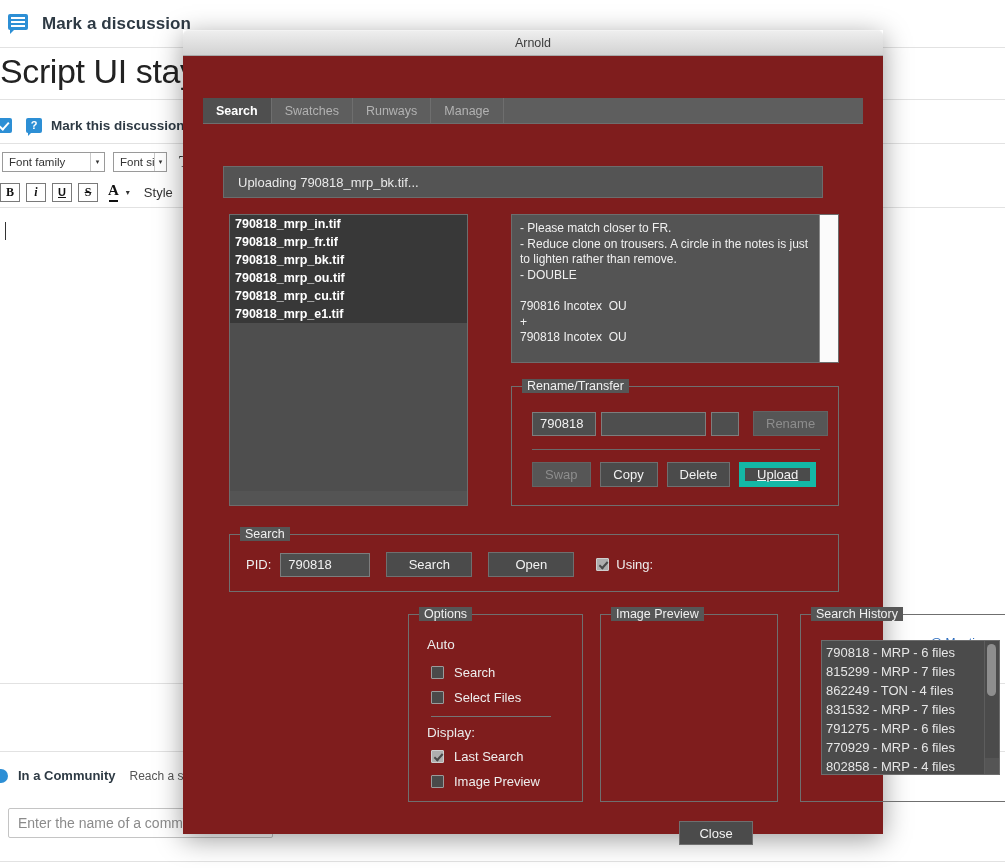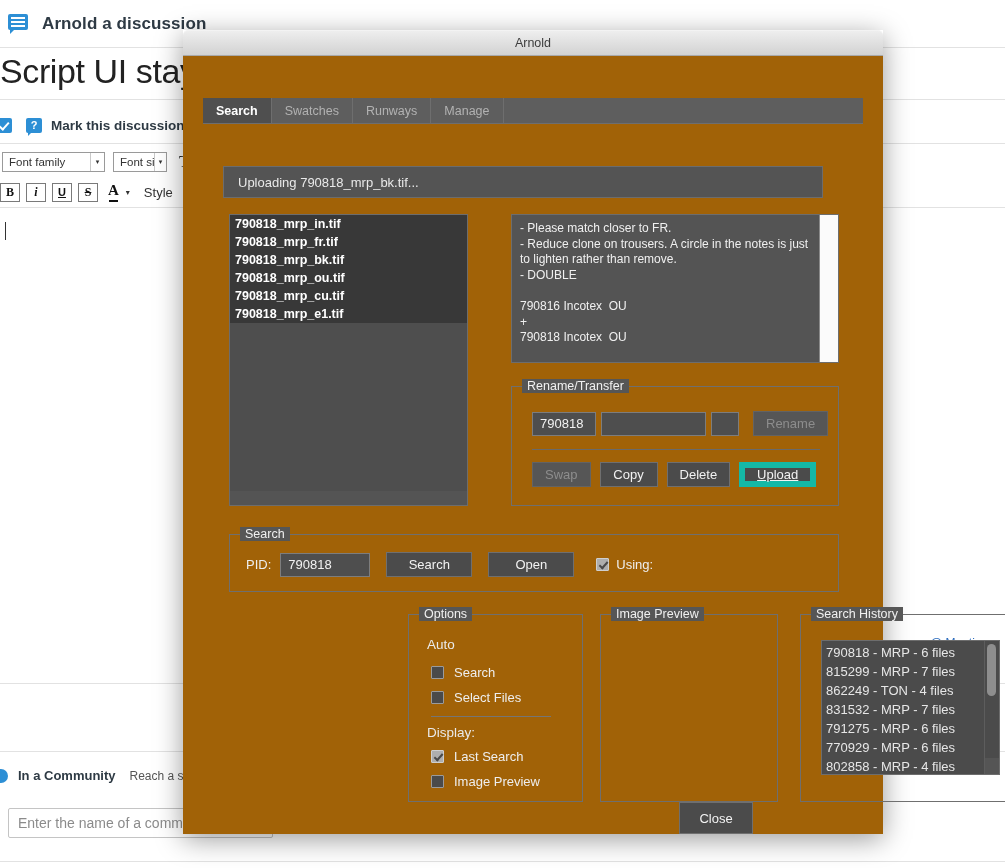--- a/index.html
+++ b/index.html
@@ -111,21 +111,21 @@
   #arnold-titlebar{
     height:24px;
     background:linear-gradient(#eeeeee,#d2d2d2);
     border-top:1px solid #f3f3f3;
     border-bottom:1px solid #a9a9a9;
     display:flex;align-items:center;justify-content:center;
     font-size:12.5px;color:#3c3c3c;
     border-radius:5px 5px 0 0;
   }
   #arnold-body{
-    height:778px;background:#a16207;box-sizing:border-box;position:relative;
+    height:778px;background:#7f1d1d;box-sizing:border-box;position:relative;
   }
 
   
   #tabbar{
     position:absolute;left:20px;top:42px;width:660px;height:25px;
     background:#5e5e5e;border-bottom:1px solid #6e6e6e;display:flex;align-items:stretch;
   }
   .tab{
     padding:0 13px;display:flex;align-items:center;font-size:12.5px;color:#b2b2b2;
     border-right:1px solid #6e6e6e;box-sizing:border-box;
@@ -246,21 +246,21 @@
   #history-scrollbar{
     width:14px;flex:0 0 auto;background:#4b4b4b;border-left:1px solid #5d5d5d;
     position:relative;
   }
   #history-thumb{
     position:absolute;left:2px;top:3px;width:9px;height:52px;background:#8e8e8e;border-radius:5px;
   }
   #history-scrollbar-foot{position:absolute;left:0;right:0;bottom:0;height:16px;background:#555;}
 
   #close-btn{
-    position:absolute;left:496px;top:746px;width:74px;height:32px;
+    position:absolute;left:496px;top:765px;width:74px;height:24px;
     background:#4b4b4b;border:1px solid #6f6f6f;box-sizing:border-box;
     display:flex;align-items:center;justify-content:center;font-size:13px;color:#f3f3f3;
   }
 </style>
 </head>
 <body>
 
 <div id="bg-page">
 
   <div class="bg-hr" style="top:47px;"></div>
@@ -269,21 +269,21 @@
   <div class="bg-hr" style="top:207px;"></div>
   <div class="bg-hr" style="top:683px;"></div>
   <div class="bg-hr" style="top:751px;"></div>
   <div class="bg-hr" style="top:861px;"></div>
 
   <div id="bg-discussion-header">
     <span class="disc-icon">
       <span class="sq"></span>
         <span class="tail"></span>
     </span>
-    <span id="bg-discussion-title">Arnold a discussion</span>
+    <span id="bg-discussion-title">Mark a discussion</span>
   </div>
 
   <div id="bg-title">Script UI stayin</div>
 
   <div id="bg-markrow">
     <span class="cb-blue"></span>
     <span class="q-icon">
       <span>?</span>
       <span class="tail"></span>
     </span>

